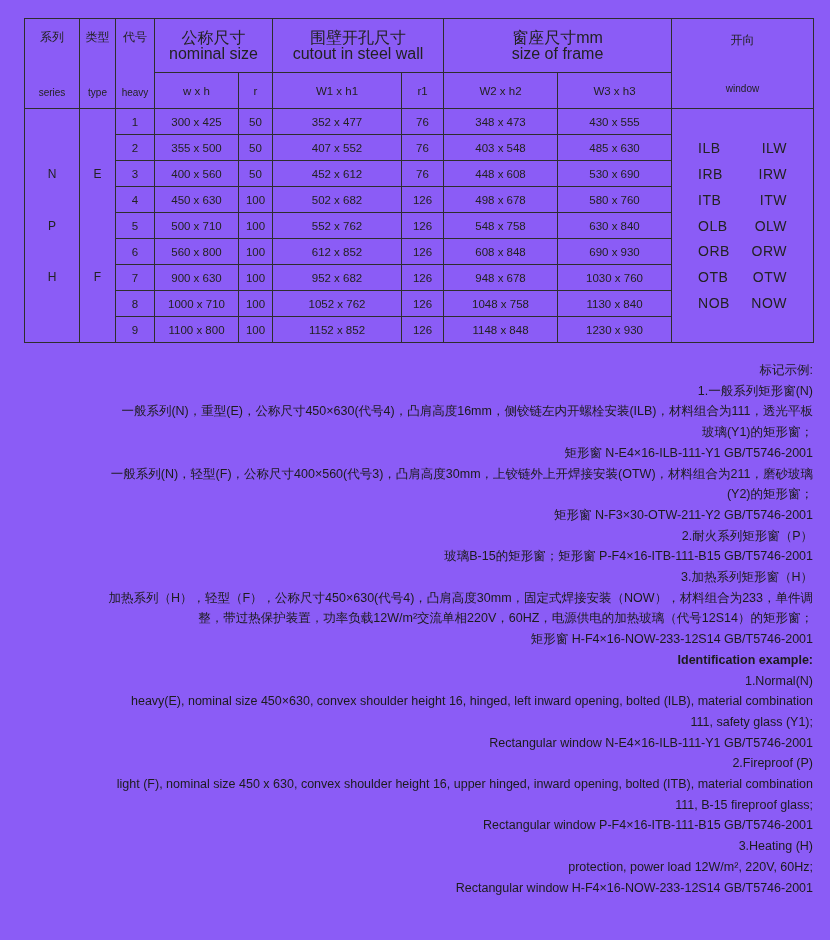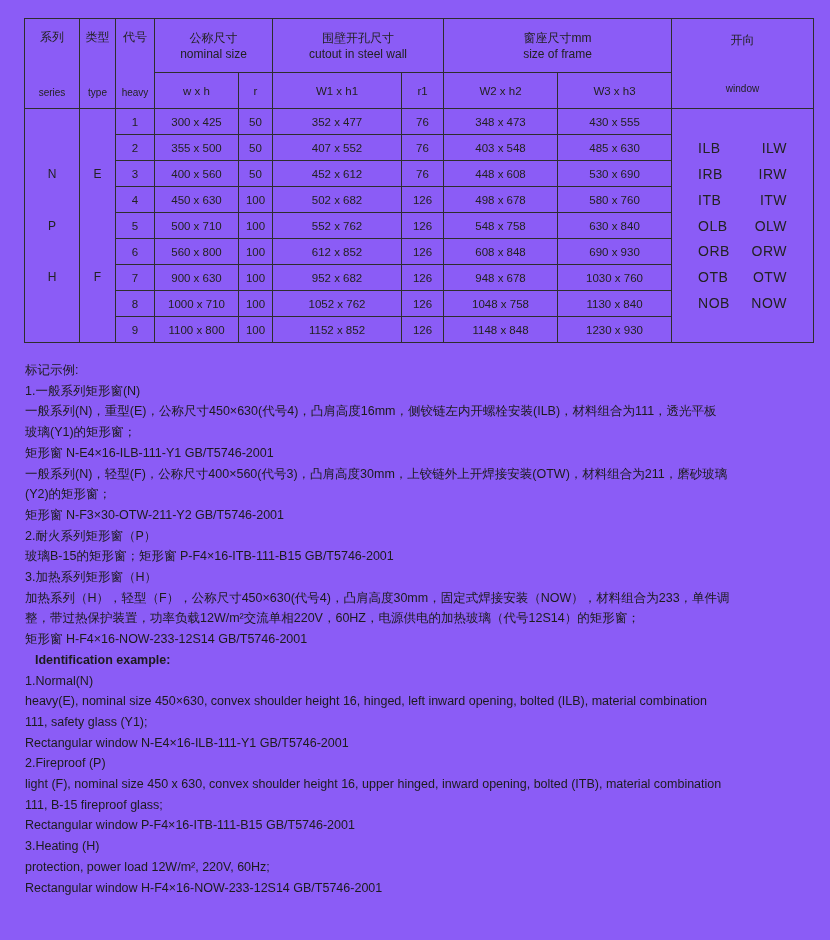--- a/index.html
+++ b/index.html
@@ -24,21 +24,21 @@
     font-size: 11.5px;
     color: #222;
   }
   table.spec td, table.spec th {
     border: 1px solid #2e2e2e;
     text-align: center;
     vertical-align: middle;
     font-weight: normal;
     padding: 0;
   }
-  table.spec th.group { font-size: 12px; line-height: 16px; }
+  table.spec th.group { font-size: 16px; line-height: 16px; }
   tr.hdr1 { height: 54px; }
   tr.hdr2 { height: 36px; }
   tr.body-row { height: 26px; }
   .two-line {
     display: flex; flex-direction: column;
     justify-content: space-between;
     height: 88px; padding: 9px 0 10px 0;
   }
   .two-line .zh { font-size: 12px; }
   .two-line .en { font-size: 10px; }
@@ -56,20 +56,21 @@
     font-size: 14px; letter-spacing: 0.5px;
   }
   
   .notes {
     position: absolute;
     left: 25px; top: 360px;
     width: 788px;
     font-size: 12.5px;
     line-height: 20.7px;
     color: #1c1c1c;
+    text-align: right;
   }
   .notes .line { white-space: nowrap; }
   .notes .bold { font-weight: bold; padding-left: 10px; }
 </style>
 </head>
 <body>
 
 <div class="page">
 
   <table class="spec">

